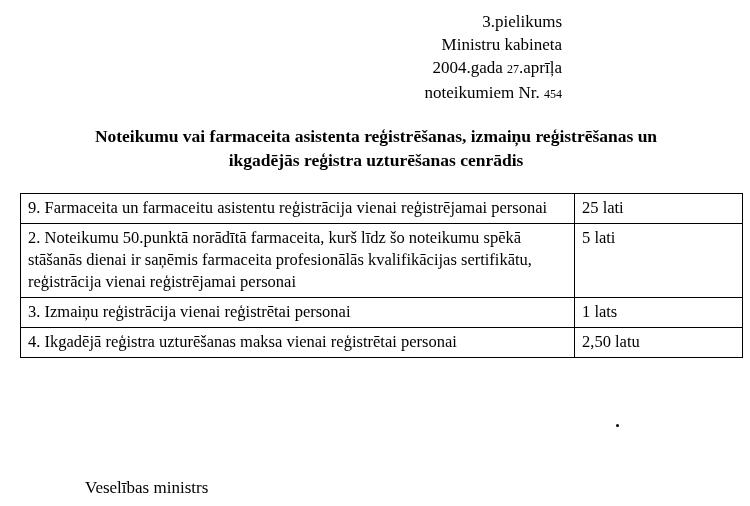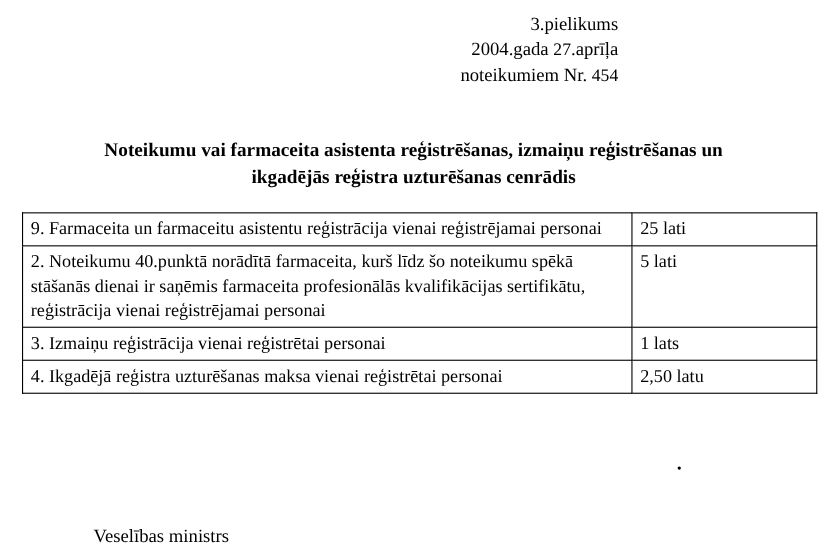--- a/index.html
+++ b/index.html
@@ -27,21 +27,21 @@
     top: 10px;
     right: 32px;
     text-align: right;
     font-size: 17px;
     line-height: 23px;
   }
   .header-block div {
     white-space: nowrap;
   }
   .small-num {
-    font-size: 16px;
+    font-size: 12px;
   }
   
   .doc-title {
     position: absolute;
     top: 124px;
     left: 20px;
     width: 712px;
     text-align: center;
     font-weight: bold;
     font-size: 17.5px;
@@ -95,20 +95,21 @@
     margin-top: 44px;
   }
 </style>
 </head>
 <body>
 
 <div class="page">
 
   <div class="header-block">
     <div>3.pielikums</div>
+    <div>Ministru kabineta</div>
     <div>
       <span>2004.gada</span>
       <span class="small-num">27</span><span>.aprīļa</span>
     </div>
     <div>
       <span>noteikumiem Nr.</span>
       <span class="small-num">454</span>
     </div>
   </div>
 
@@ -117,21 +118,21 @@
     <div>ikgadējās reģistra uzturēšanas cenrādis</div>
   </div>
 
   <table class="price-table">
     <tbody>
       <tr>
         <td class="desc">9. Farmaceita un farmaceitu asistentu reģistrācija vienai reģistrējamai personai</td>
         <td class="amount">25 lati</td>
       </tr>
       <tr>
-        <td class="desc">2. Noteikumu 40.punktā norādītā farmaceita, kurš līdz šo noteikumu spēkā stāšanās dienai ir saņēmis farmaceita profesionālās kvalifikācijas sertifikātu,  reģistrācija vienai reģistrējamai personai</td>
+        <td class="desc">2. Noteikumu 50.punktā norādītā farmaceita, kurš līdz šo noteikumu spēkā stāšanās dienai ir saņēmis farmaceita profesionālās kvalifikācijas sertifikātu,  reģistrācija vienai reģistrējamai personai</td>
         <td class="amount">5 lati</td>
       </tr>
       <tr>
         <td class="desc">3. Izmaiņu reģistrācija vienai reģistrētai personai</td>
         <td class="amount">1 lats</td>
       </tr>
       <tr>
         <td class="desc">4. Ikgadējā reģistra uzturēšanas maksa vienai reģistrētai personai</td>
         <td class="amount">2,50 latu</td>
       </tr>

